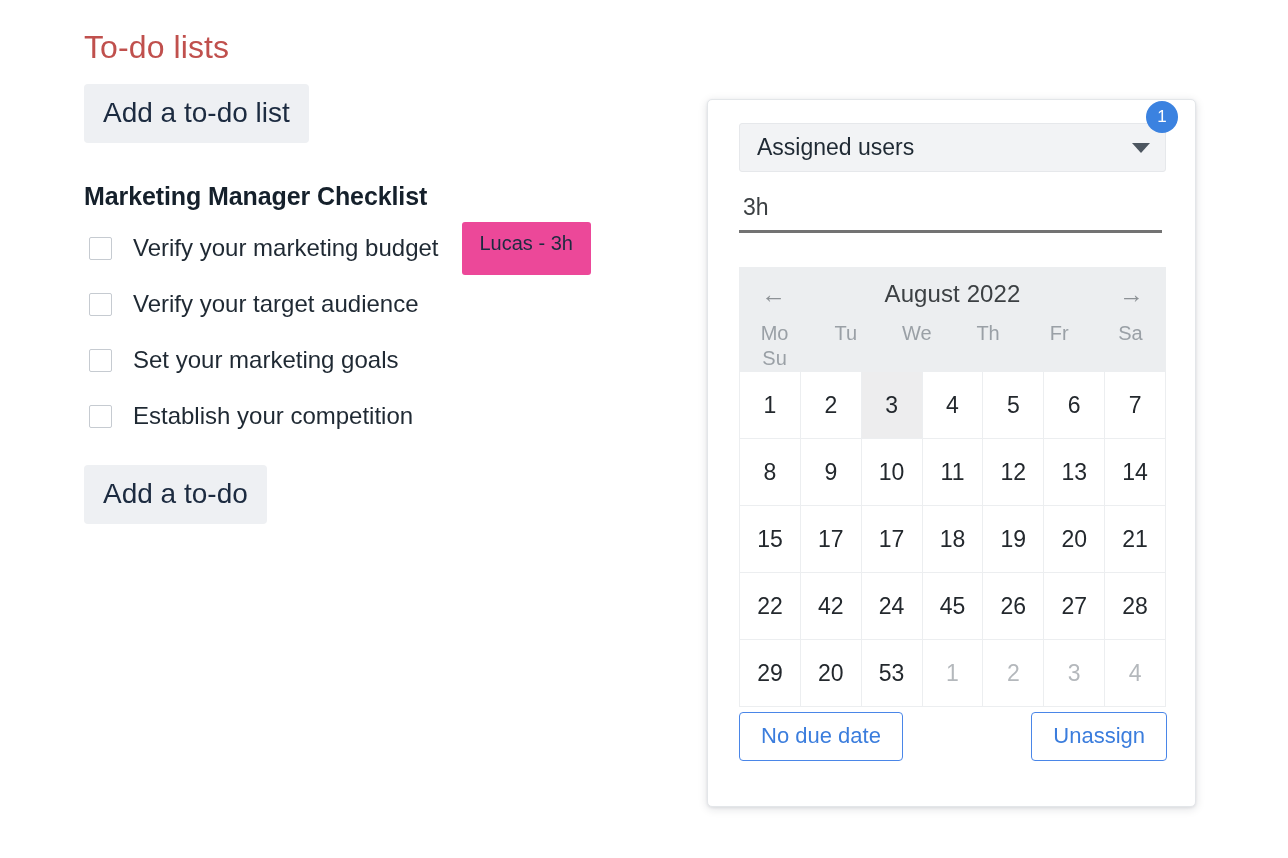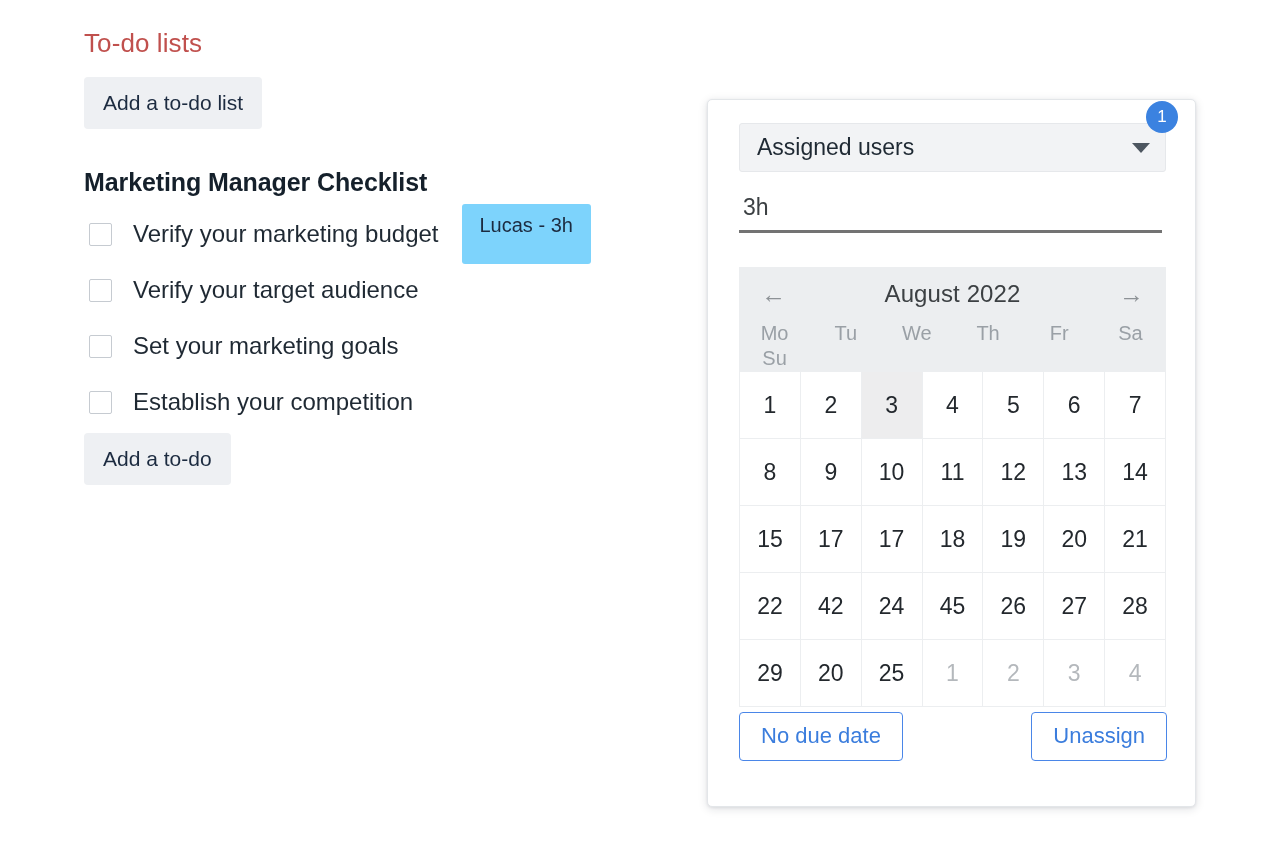--- a/index.html
+++ b/index.html
@@ -18,34 +18,34 @@
 
   
   #todo-section {
     position: absolute;
     left: 84px;
     top: 28px;
     width: 620px;
   }
   #page-title {
     color: #c0504d;
-    font-size: 26px;
+    font-size: 32px;
     font-weight: 400;
     line-height: 1.2;
     margin: 0;
     letter-spacing: 0.1px;
   }
   .gray-btn {
     display: inline-block;
     background: #eef0f3;
     border: none;
     border-radius: 4px;
     color: #1c2b40;
     font-family: "Liberation Sans", sans-serif;
-    font-size: 21px;
+    font-size: 28px;
     line-height: 1;
     padding: 15px 19px 16px 19px;
     cursor: pointer;
   }
   #add-todo-list-btn { margin-top: 18px; }
 
   #checklist-title {
     margin: 0;
     padding-top: 39px;
     font-size: 25px;
@@ -73,28 +73,28 @@
     cursor: pointer;
   }
   .todo-label {
     font-size: 24px;
     color: #1f2933;
     font-weight: 400;
     white-space: nowrap;
   }
   .assignee-chip {
     margin-left: 23px;
-    background: #7dd3fc;
+    background: #ec4899;
     border-radius: 3px;
     color: #1c2b40;
     font-size: 20px;
-    padding: 10px 18px 27px 18px;
+    padding: 10px 18px 20px 18px;
     white-space: nowrap;
   }
-  #add-todo-btn { margin-top: 3px; margin-left: 0px; }
+  #add-todo-btn { margin-top: 21px; margin-left: 0px; }
 
   
   #assign-panel {
     position: absolute;
     left: 707px;
     top: 99px;
     width: 489px;
     height: 708px;
     background: #ffffff;
     border: 1px solid #e3e6e9;
@@ -329,21 +329,21 @@
         <div class="day-cell">21</div>
         <div class="day-cell">22</div>
         <div class="day-cell">42</div>
         <div class="day-cell">24</div>
         <div class="day-cell">45</div>
         <div class="day-cell">26</div>
         <div class="day-cell">27</div>
         <div class="day-cell">28</div>
         <div class="day-cell">29</div>
         <div class="day-cell">20</div>
-        <div class="day-cell">25</div>
+        <div class="day-cell">53</div>
         <div class="day-cell muted">1</div>
         <div class="day-cell muted">2</div>
         <div class="day-cell muted">3</div>
         <div class="day-cell muted">4</div>
       </div>
   </div>
 
   <div id="panel-footer">
     <button class="outline-btn">No due date</button>
     <button class="outline-btn">Unassign</button>

